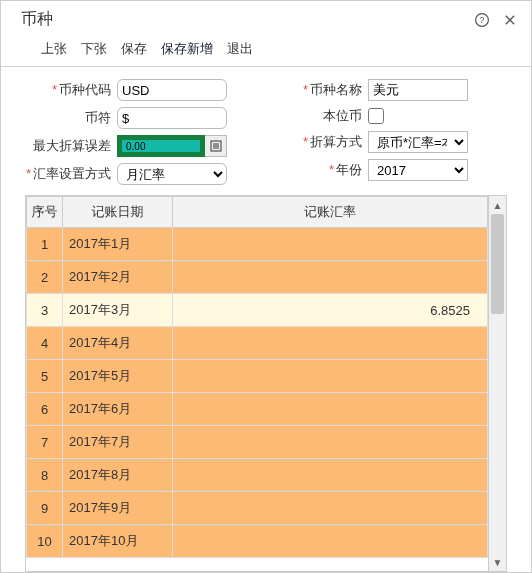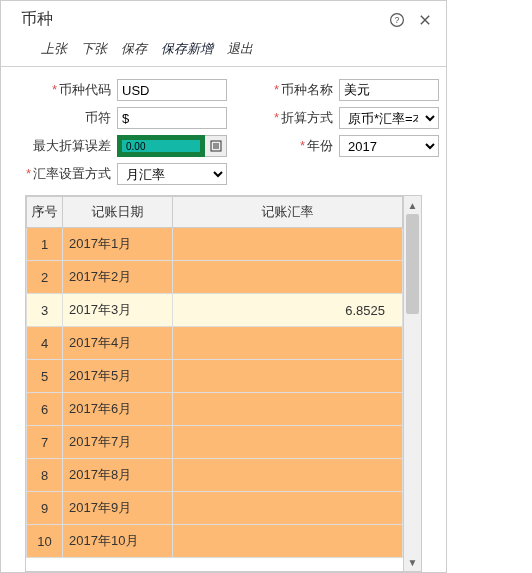--- a/index.html
+++ b/index.html
@@ -1,31 +1,31 @@
 <!DOCTYPE html>
 <html><head>
 <meta charset="utf-8">
 <style>
 * { box-sizing: border-box; margin: 0; padding: 0; }
 body { font-family: "Microsoft YaHei", Arial, sans-serif; font-size: 13px; color: #333; background: #fff; width: 532px; height: 573px; overflow: hidden; position: relative; }
-.dialog { width: 447px; height: 573px; border: 1px solid #ccc; background: #fff; display: flex; flex-direction: column; }
+.dialog { width: 532px; height: 573px; border: 1px solid #ccc; background: #fff; display: flex; flex-direction: column; }
 .dialog-header { display: flex; align-items: center; justify-content: space-between; padding: 8px 12px 4px 20px; }
 .dialog-title { font-size: 16px; color: #333; }
 .dialog-icons { display: flex; gap: 10px; align-items: center; }
 .icon-btn { cursor: pointer; color: #555; display: inline-flex; align-items: center; justify-content: center; width: 18px; height: 18px; }
-.toolbar { display: flex; gap: 14px; padding: 6px 20px 8px 40px; border-bottom: 1px solid #d0d0d0; font-size: 13px; font-style: italic; }
+.toolbar { display: flex; gap: 14px; padding: 6px 20px 8px 40px; border-bottom: 1px solid #d0d0d0; font-size: 13px; }
 .toolbar span { cursor: pointer; color: #333; }
 .toolbar .active { color: #0f172a; }
 .form-area { padding: 12px 24px 8px 24px; display: flex; gap: 20px; }
 .form-col { flex: 1; display: flex; flex-direction: column; gap: 6px; }
 .form-row { display: flex; align-items: center; gap: 6px; }
 .form-label { width: 86px; text-align: right; font-size: 13px; color: #333; }
 .req { color: #d9534f; margin-right: 2px; }
 .form-input { border: 1px solid #bbb; height: 22px; padding: 0 4px; font-size: 13px; background: #fff; }
-.w110 { width: 110px; }
+.w110 { width: 110px; border-radius: 6px; }
 .w100 { width: 100px; }
 .spinner-wrap { display: flex; align-items: center; }
 .spinner-wrap input { width: 88px; border: 5px solid #15803d; height: 22px; padding: 0 4px; font-size: 10px; background: #14b8a6; }
 .spinner-btn { width: 22px; height: 22px; border: 1px solid #bbb; border-left: none; background: #eee; display: inline-flex; align-items: center; justify-content: center; cursor: pointer; }
 .spinner-btn svg { width: 12px; height: 12px; }
 select.form-input { background: #fff; }
 .checkbox { width: 16px; height: 16px; }
 .table-wrap { margin: 2px 24px 0 24px; flex: 1; overflow: hidden; display: flex; }
 .table-scroll { flex: 1; overflow-y: auto; border: 1px solid #ccc; }
 table { border-collapse: collapse; width: 100%; background: #fdba74; }
@@ -100,20 +100,24 @@
         </select>
       </div>
     </div>
 
     <div class="form-col">
       <div class="form-row">
         <label class="form-label"><span class="req">*</span><span>币种名称</span></label>
         <input class="form-input w100" value="美元" style="">
       </div>
       <div class="form-row">
+        <label class="form-label">本位币</label>
+        <input type="checkbox" class="checkbox" style="">
+      </div>
+      <div class="form-row">
         <label class="form-label"><span class="req">*</span><span>折算方式</span></label>
         <select class="form-input w100">
           <option>原币*汇率=本位币</option>
         </select>
       </div>
       <div class="form-row">
         <label class="form-label"><span class="req">*</span><span>年份</span></label>
         <select class="form-input w100">
           <option>2017</option>
         </select>

